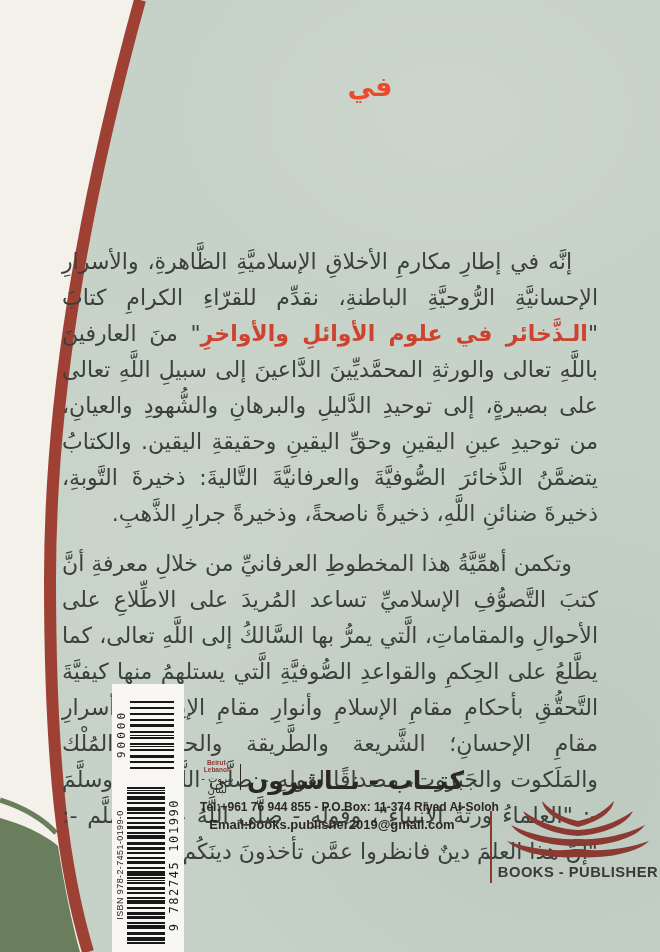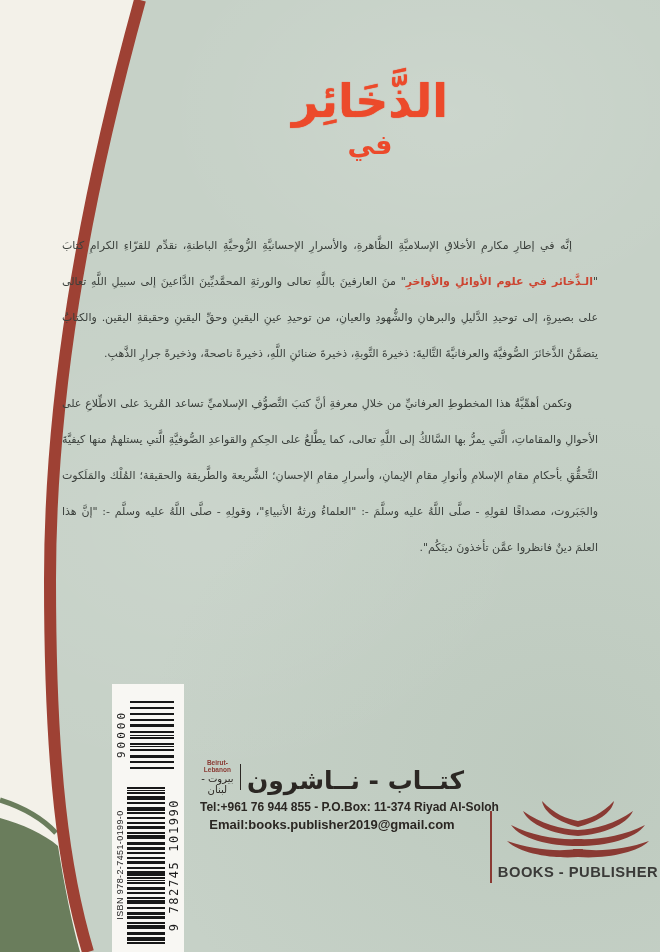--- a/index.html
+++ b/index.html
@@ -26,23 +26,23 @@
   }
   .deco{position:absolute;left:0;top:0;z-index:1;}
   .title-block{
     position:absolute;left:130px;top:72px;width:480px;z-index:2;
     text-align:center;color:var(--title-red);direction:rtl;
   }
   .title-l1{font-size:46px;font-weight:bold;line-height:58px;text-shadow:0 0 1px var(--title-red);}
   .title-l2{font-size:27px;font-weight:bold;line-height:26px;margin-top:2px;}
   .title-l3{font-size:33px;font-weight:bold;line-height:44px;margin-top:2px;text-shadow:0 0 1px var(--title-red);}
   .body-text{
-    position:absolute;left:62px;top:228px;width:536px;z-index:2;
+    position:absolute;left:62px;top:244px;width:536px;z-index:2;
     direction:rtl;text-align:justify;color:var(--body-text);
-    font-size:11px;line-height:36px;
+    font-size:22px;line-height:36px;
   }
   .body-text p{margin:0;text-indent:26px;}
   .body-text p + p{margin-top:14px;}
   .hl{color:var(--highlight-red);font-weight:bold;}
   
   .barcode-strip{position:absolute;left:112px;top:684px;width:72px;height:268px;background:var(--barcode-bg);z-index:3;}
   .barcode-rot{position:absolute;left:0;top:0;width:268px;height:72px;transform-origin:0 0;transform:rotate(-90deg) translateX(-268px);display:flex;align-items:flex-start;}
   .bc-main{width:162px;margin-left:6px;display:flex;flex-direction:column;align-items:center;padding-top:3px;}
   .bc-isbn{font-size:9px;letter-spacing:.4px;color:#222;white-space:nowrap;font-family:"Liberation Sans",sans-serif;}
   .bc-bars{width:158px;height:38px;margin-top:2px;background:
@@ -76,21 +76,20 @@
 <div class="cover">
 
   <svg class="deco" width="660" height="952" viewBox="0 0 660 952">
     <path d="M140,0 C82,210 50,400 50,580 C50,770 64,872 88,952 L0,952 L0,0 Z" fill="var(--white-edge)"></path>
     <path d="M0,800 C22,807 42,818 56,833" fill="none" stroke="var(--corner-green)" stroke-width="5"></path>
     <path d="M0,818 C22,824 44,834 58,846 C64,884 72,924 80,952 L0,952 Z" fill="var(--corner-green)"></path>
     <path d="M140,0 C82,210 50,400 50,580 C50,770 64,872 88,952" fill="none" stroke="var(--band-maroon)" stroke-width="12"></path>
   </svg>
 
   <div class="title-block">
-    <div class="title-l1">الذَّخَائِر</div>
     <div class="title-l2">في</div>
   </div>
 
   <div class="body-text">
     <p><span>إنَّه في إطارِ مكارمِ الأخلاقِ الإسلاميَّةِ الظَّاهرةِ، والأسرارِ الإحسانيَّةِ الرُّوحيَّةِ الباطنةِ، نقدِّم للقرّاءِ الكرامِ كتابَ "</span><span class="hl">الـذَّخائر في علوم الأوائلِ والأواخرِ</span><span>" منَ العارفينَ باللَّهِ تعالى والورثةِ المحمَّديِّينَ الدَّاعينَ إلى سبيلِ اللَّهِ تعالى على بصيرةٍ، إلى توحيدِ الدَّليلِ والبرهانِ والشُّهودِ والعيانِ، من توحيدِ عينِ اليقينِ وحقِّ اليقينِ وحقيقةِ اليقين. والكتابُ يتضمَّنُ الذَّخائرَ الصُّوفيَّةَ والعرفانيَّةَ التَّاليةَ: ذخيرةَ التَّوبةِ، ذخيرةَ ضنائنِ اللَّهِ، ذخيرةً ناصحةً، وذخيرةً جرارِ الذَّهبِ.</span></p>
     <p>وتكمن أهمِّيَّةُ هذا المخطوطِ العرفانيِّ من خلالِ معرفةِ أنَّ كتبَ التَّصوُّفِ الإسلاميِّ تساعد المُريدَ على الاطِّلاعِ على الأحوالِ والمقاماتِ، الَّتي يمرُّ بها السَّالكُ إلى اللَّهِ تعالى، كما يطَّلعُ على الحِكمِ والقواعدِ الصُّوفيَّةِ الَّتي يستلهمُ منها كيفيَّةَ التَّحقُّقِ بأحكامِ مقامِ الإسلامِ وأنوارِ مقامِ الإيمانِ، وأسرارِ مقامِ الإحسانِ؛ الشَّريعة والطَّريقة والحقيقة؛ المُلْك والمَلَكوت والجَبَروت، مصداقًا لقولِهِ - صلَّى اللَّهُ عليه وسلَّمَ -: "العلماءُ ورثةُ الأنبياءِ"، وقولِهِ - صلَّى اللَّهُ عليه وسلَّم -: "إنَّ هذا العلمَ دينٌ فانظروا عمَّن تأخذونَ دينَكُم".</p>
   </div>
 
   <div class="barcode-strip">
     <div class="barcode-rot">

